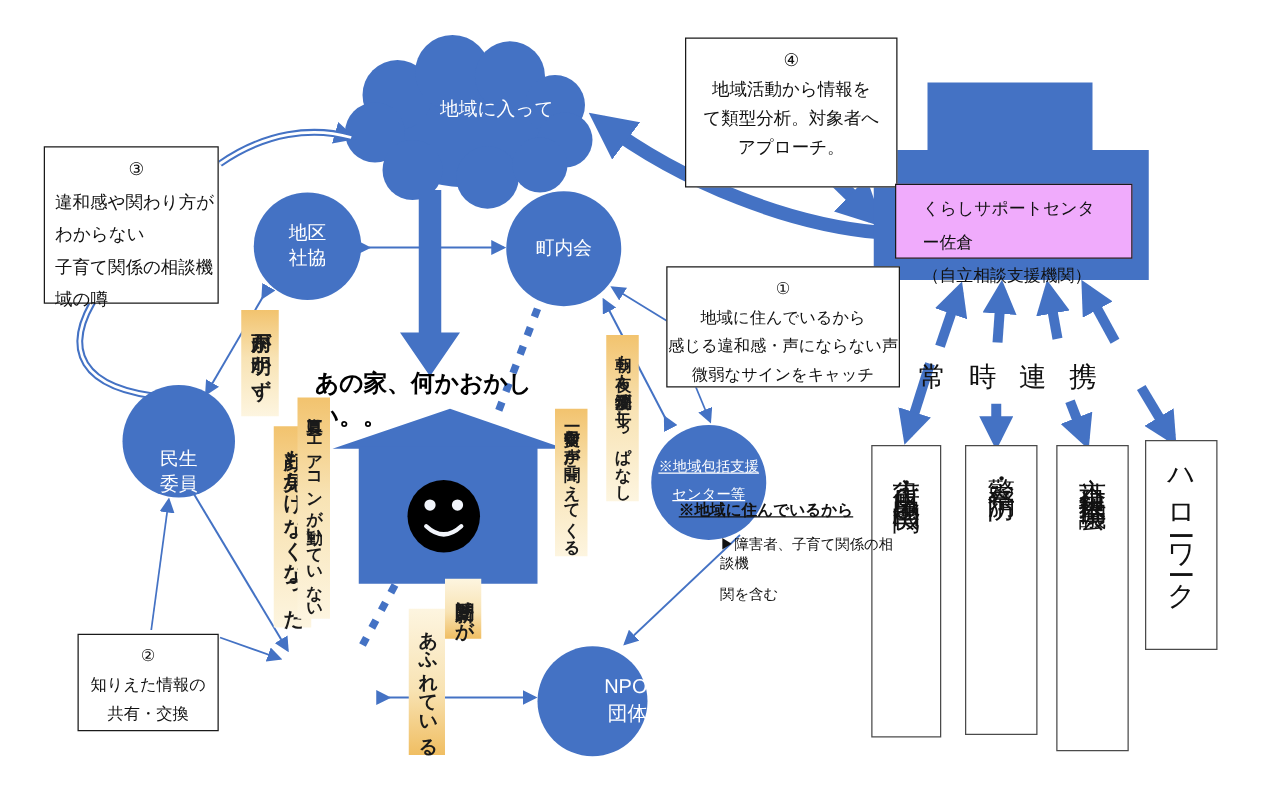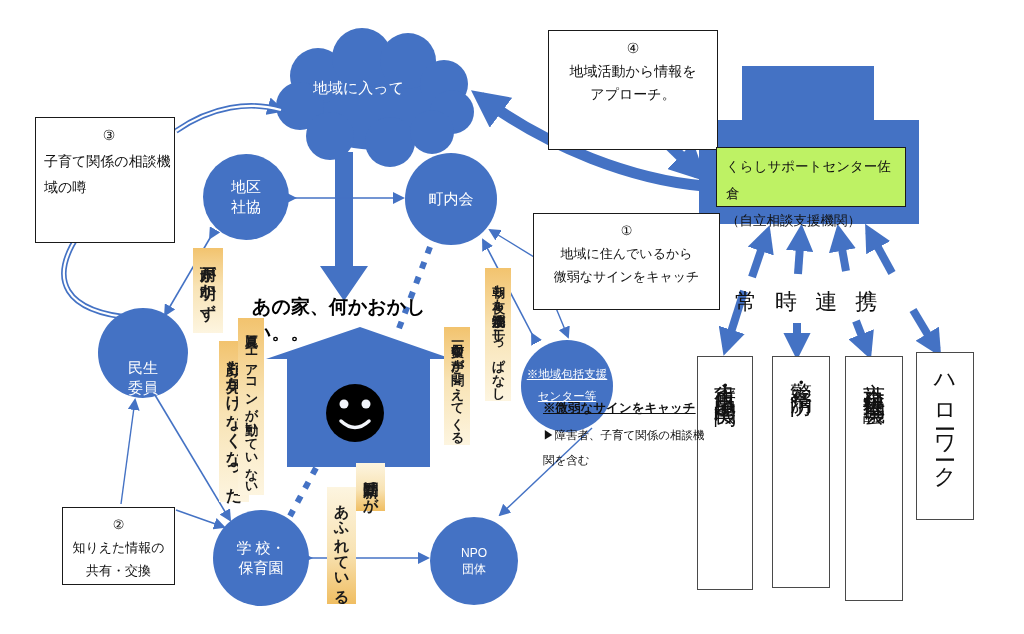--- a/index.html
+++ b/index.html
@@ -1,40 +1,40 @@
 <!DOCTYPE html>
 <html><head>
 <meta charset="utf-8">
 <style>
   html,body{margin:0;padding:0;background:#fff;}
   .stage{position:relative;width:1024px;height:634px;background:#ffffff;overflow:hidden;
          font-family:"Liberation Sans",sans-serif;color:#111;}
   .abs{position:absolute;}
   svg.layer{position:absolute;left:0;top:0;width:1024px;height:634px;}
-  .cloud-label{width:130px;text-align:left;color:#fff;font-size:15px;line-height:1.6;}
+  .cloud-label{width:130px;text-align:right;color:#fff;font-size:15px;line-height:1.6;}
   .circle{border-radius:50%;background:#4472C4;color:#fff;display:flex;flex-direction:column;
           align-items:center;justify-content:center;text-align:center;line-height:1.35;font-size:15px;}
   .circle .u{text-decoration:underline;}
   .notebox{background:#fff;border:1.5px solid #1a1a1a;color:#111;box-sizing:border-box;}
   .notebox .num{text-align:center;}
   .nb-center{text-align:center;}
   .nb-left{text-align:left;padding-left:8px;}
   .obs{writing-mode:vertical-rl;font-weight:600;color:#1a1a1a;padding:7px 5px;line-height:1.25;
        background:linear-gradient(180deg,#F2C36E 0%,#F8E3B4 45%,#FDF5E0 100%);}
   .obs-rev{background:linear-gradient(180deg,#FDF5E0 0%,#F8E3B4 55%,#F0BE62 100%);}
   .house-title{font-size:19px;font-weight:bold;color:#000;width:230px;}
-  .center-label{background:#bef264;border:1.2px solid #1a1a1a;font-size:13.5px;line-height:2.0;
-                padding:5px 9px;box-sizing:border-box;}
+  .center-label{background:#f0abfc;border:1.2px solid #1a1a1a;font-size:13.5px;line-height:2.0;
+                padding:5px 21px;box-sizing:border-box;}
   .renkei{font-size:22px;letter-spacing:6px;color:#111;}
   .agency{background:#fff;border:1px solid #4a4a4a;writing-mode:vertical-rl;font-size:22px;
           letter-spacing:3px;color:#111;box-sizing:border-box;display:flex;justify-content:flex-start;
           padding-top:8px;line-height:1.0;text-align:left;}
   .agency span{margin:0 auto;}
   .hk-title{font-size:12.5px;font-weight:bold;text-decoration:underline;}
-  .hk-line{font-size:11.5px;}
+  .hk-line{font-size:11.5px;margin-left:33px;}
 </style>
 </head>
 <body>
 
 <div class="stage">
 
   <svg class="layer" viewBox="0 0 1024 634" xmlns="http://www.w3.org/2000/svg">
     <defs>
       <marker id="mSmall" markerUnits="userSpaceOnUse" markerWidth="12" markerHeight="12" viewBox="0 0 12 12" refX="10" refY="6" orient="auto">
         <path d="M0,0 L12,6 L0,12 z" fill="#4472C4"></path>
@@ -126,57 +126,57 @@
     </g>
   </svg>
 
   <div class="abs cloud-label" style="left:313px;top:76px;">
     <div>地域に入って</div>
   </div>
 
   <div class="abs notebox nb-center" style="left:548px;top:30px;width:170px;height:120px;font-size:14px;line-height:23px;padding-top:6px;">
     <div class="num">④</div>
     <div>地域活動から情報を</div>
+    <div>て類型分析。対象者へ</div>
     <div>アプローチ。</div>
   </div>
 
   <div class="abs notebox nb-left" style="left:35px;top:117px;width:140px;height:126px;font-size:14px;line-height:26px;padding-top:4px;">
     <div class="num">③</div>
+    <div>違和感や関わり方が</div>
+    <div>わからない</div>
     <div>子育て関係の相談機</div>
     <div>域の噂</div>
   </div>
 
   <div class="abs notebox nb-center" style="left:533px;top:213px;width:187px;height:97px;font-size:13px;line-height:23px;padding-top:5px;">
     <div class="num">①</div>
     <div>地域に住んでいるから</div>
+    <div>感じる違和感・声にならない声</div>
     <div>微弱なサインをキャッチ</div>
   </div>
 
   <div class="abs notebox nb-center" style="left:62px;top:507px;width:113px;height:78px;font-size:13px;line-height:23px;padding-top:5px;">
     <div class="num">②</div>
     <div>知りえた情報の</div>
     <div>共有・交換</div>
   </div>
 
   <div class="abs circle" style="left:203px;top:154px;width:86px;height:86px;">
     <div>地区</div>
     <div>社協</div>
   </div>
   <div class="abs circle" style="left:405px;top:153px;width:92px;height:92px;text-align:center;">
     <div>町内会</div>
   </div>
   <div class="abs circle" style="left:98px;top:308px;width:90px;height:90px;justify-content:flex-end;">
     <div>民生</div>
     <div>委員</div>
   </div>
-  <div class="abs circle" style="left:213px;top:510px;width:96px;height:96px;">
-    <div>学 校・</div>
-    <div>保育園</div>
-  </div>
-  <div class="abs circle" style="left:430px;top:517px;width:88px;height:88px;font-size:12px;">
+  <div class="abs circle" style="left:430px;top:517px;width:88px;height:88px;font-size:16px;align-items:flex-end;">
     <div>NPO</div>
     <div>団体</div>
   </div>
   <div class="abs circle" style="left:521px;top:340px;width:92px;height:92px;font-size:11.5px;line-height:1.9;">
     <div class="u">※地域包括支援</div>
     <div class="u">センター等</div>
   </div>
 
   <div class="abs house-title" style="left:252px;top:294px;">あの家、何かおかしい。。</div>
 
@@ -202,18 +202,18 @@
     <span>警察・消防</span>
   </div>
   <div class="abs agency" style="left:845px;top:356px;width:58px;height:245px;">
     <span>市社会福祉協議会</span>
   </div>
   <div class="abs agency" style="left:916px;top:352px;width:58px;height:168px;">
     <span>ハローワーク</span>
   </div>
 
   <div class="abs" style="left:543px;top:400px;width:180px;">
-    <div class="hk-title">※微弱なサインをキャッチ</div>
+    <div class="hk-title">※地域に住んでいるから</div>
     <div class="hk-line" style="margin-top:11px;">▶障害者、子育て関係の相談機</div>
     <div class="hk-line" style="margin-top:10px;">関を含む</div>
   </div>
 
 </div>
 
 </body></html>

